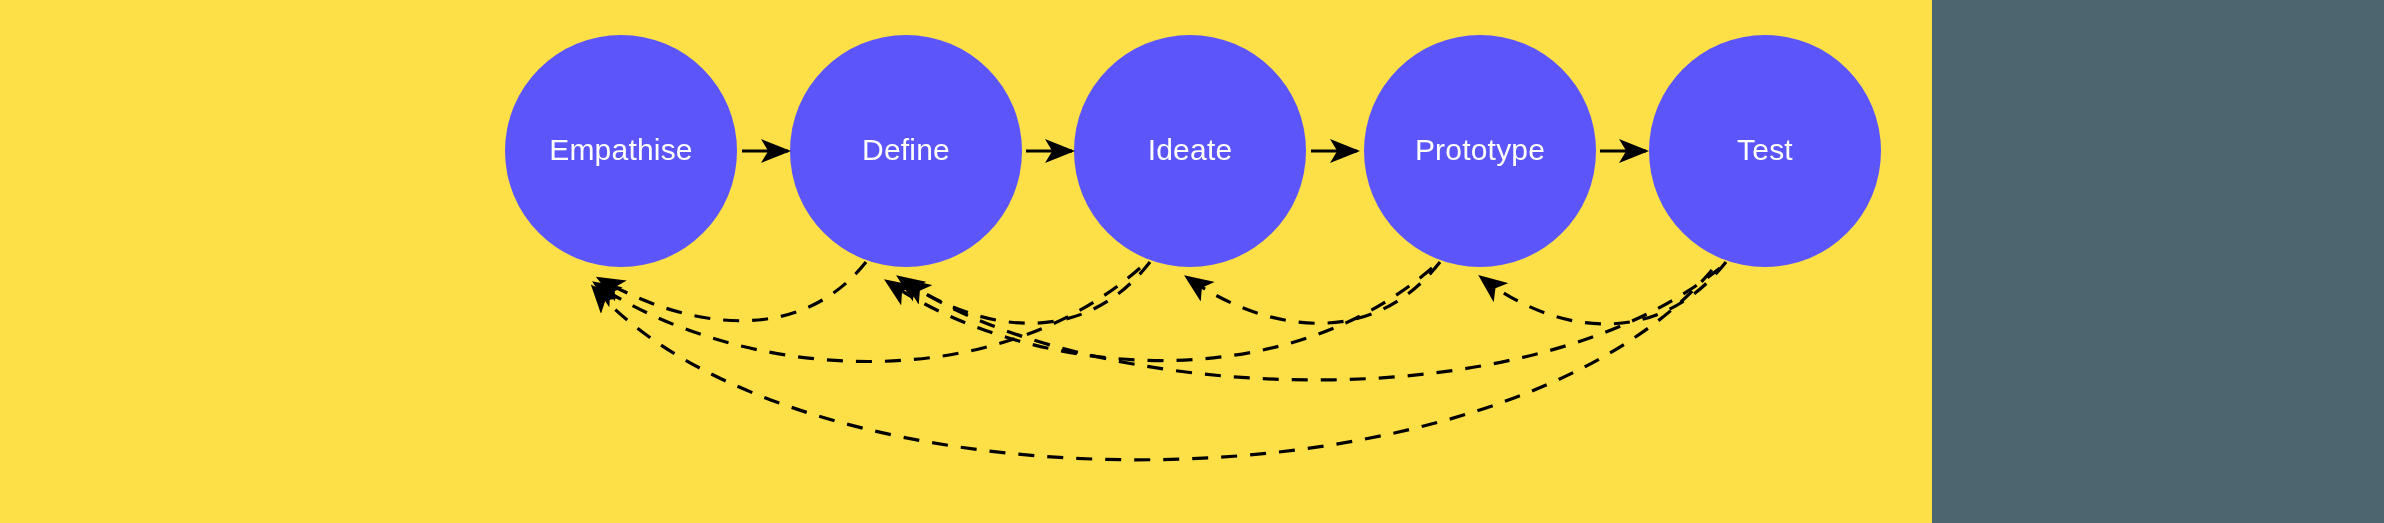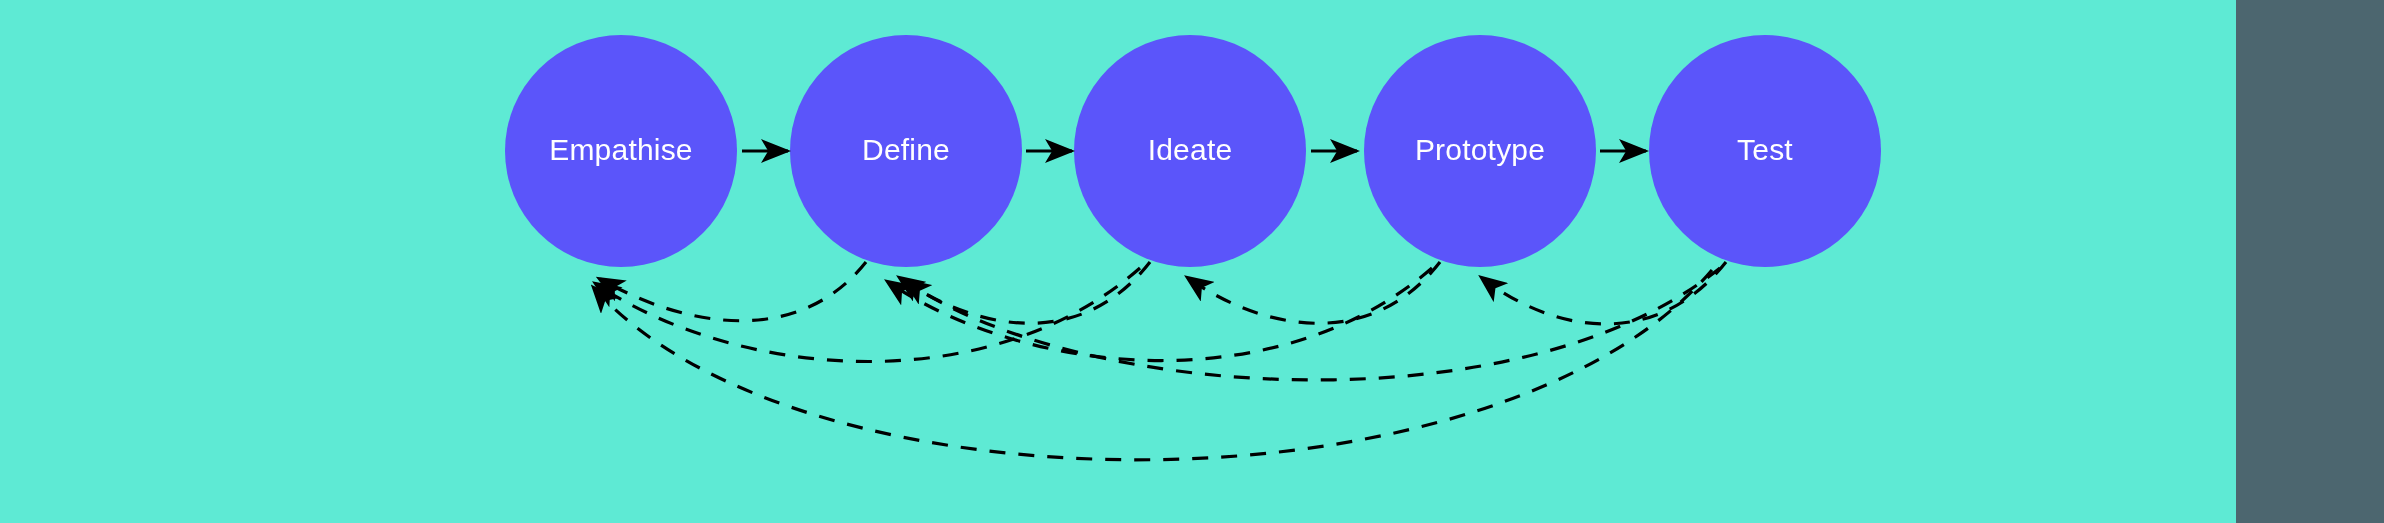--- a/index.html
+++ b/index.html
@@ -40,21 +40,21 @@
   .feedback-curve {
     fill: none;
     stroke-width: 3.2;
     stroke-dasharray: 16 13;
     stroke-linecap: butt;
   }
 </style>
 </head>
 <body style="background: rgb(76, 102, 111);">
 
-<div id="canvas" style="background: #5eead4; width: 2236px; height: 523px;">
+<div id="canvas" style="background: #fde047; width: 1932px; height: 523px;">
 
   <svg id="diagram-svg" viewBox="0 0 2384 523" xmlns="http://www.w3.org/2000/svg" style="width: 2384px; height: 523px;">
 
     <defs>
       <marker id="arrowhead-solid" markerWidth="10" markerHeight="8" refX="9" refY="4" orient="auto" markerUnits="strokeWidth">
         <path d="M 0 0 L 10 4 L 0 8 L 2.4 4 Z" fill="#000000"></path>
       </marker>
       <marker id="arrowhead-dashed" markerWidth="9" markerHeight="7.5" refX="7.5" refY="3.75" orient="auto" markerUnits="strokeWidth">
         <path d="M 0 0 L 9 3.75 L 0 7.5 L 2.2 3.75 Z" fill="#000000"></path>
       </marker>

